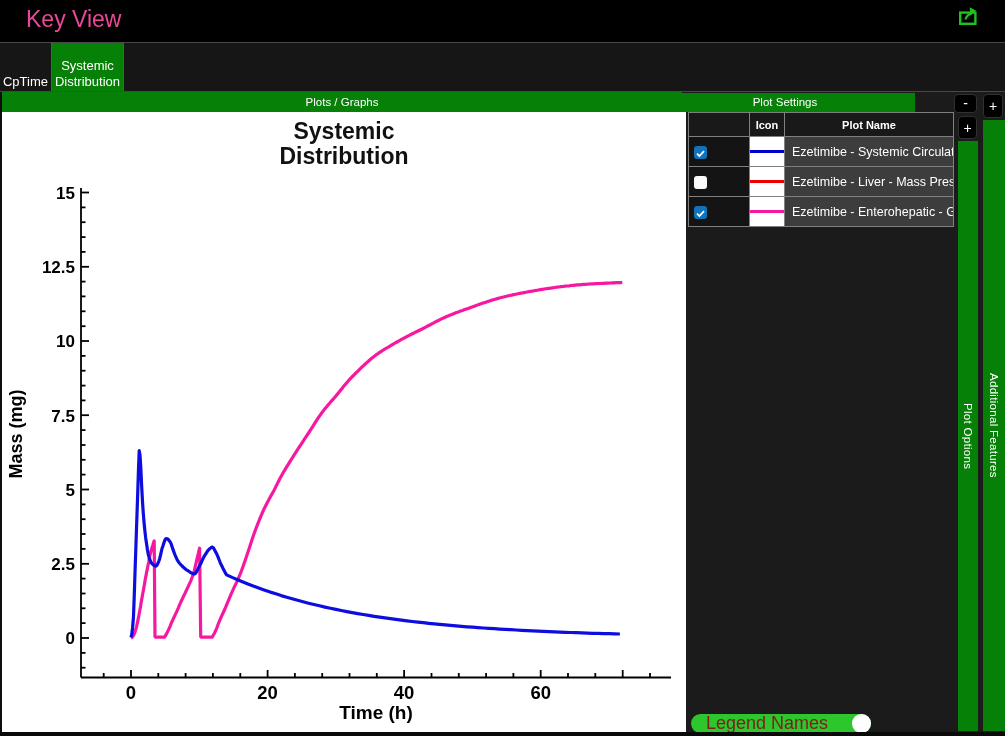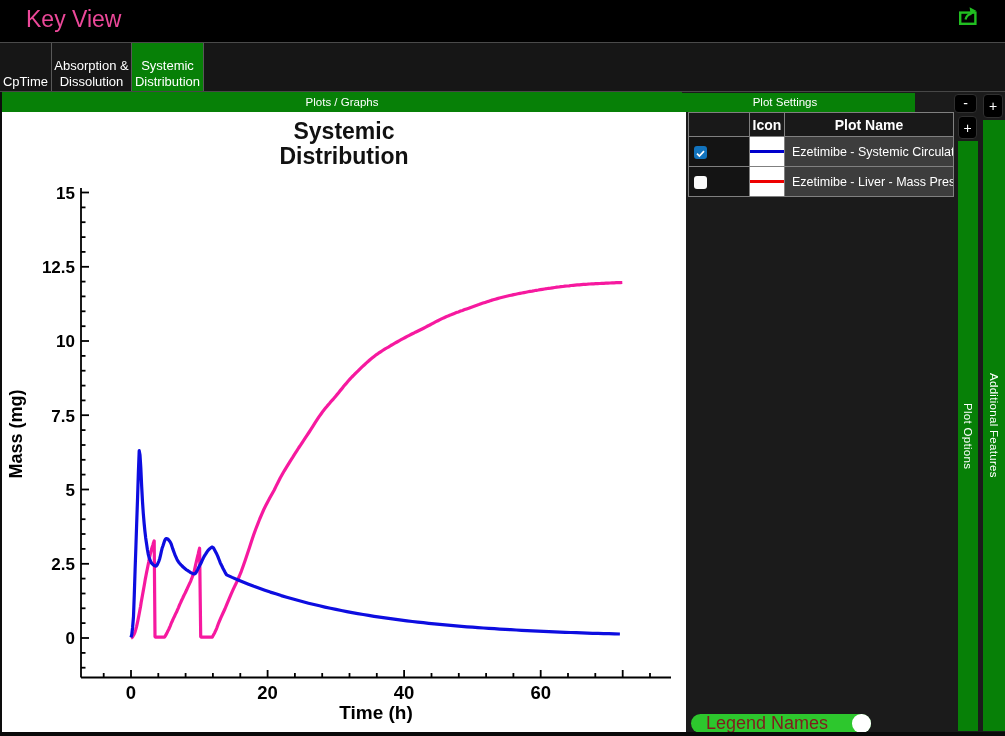--- a/index.html
+++ b/index.html
@@ -4,42 +4,41 @@
 body{width:1005px;height:736px;background:#1b1b1b;font-family:"Liberation Sans",sans-serif;position:relative;overflow:hidden}
 .abs{position:absolute}
 #topbar{left:0;top:0;width:1005px;height:42px;background:#000}
 #title{left:26px;top:6px;color:#ec4899;font-size:23px}
 #tabbar{left:0;top:42px;width:1005px;height:49px;background:#161616;border-top:1px solid #4a4a4a;display:flex}
 .tab{height:100%;display:flex;align-items:flex-end;justify-content:center;text-align:center;color:#fff;font-size:13px;line-height:15.5px;border-right:1px solid #585858;padding-bottom:2px}
 .gbar{background:#078007;color:#fff;font-size:11.5px;display:flex;align-items:center;justify-content:center}
 .btn{background:#000;border:1px solid #303030;border-radius:4px;color:#fff;display:flex;align-items:center;justify-content:center;font-size:14px}
 table{border-collapse:collapse;table-layout:fixed}
 td,th{border:1px solid #808080;padding:0}
-th{background:#191919;color:#fff;font-size:14px;font-weight:bold}
+th{background:#191919;color:#fff;font-size:11px;font-weight:bold}
 .cbcell{background:#141414;text-align:left}
 .iconcell{background:#fff;position:relative}
 .namecell{background:#3d3d3d;color:#fff;font-size:12.5px;padding-left:7px;white-space:nowrap;overflow:hidden}
 .cline{position:absolute;left:0;right:0;top:13.2px;height:2.8px}
 .cb{width:13px;height:13px;border-radius:3px;margin-left:5px;display:inline-block;vertical-align:middle}
 .cbon{background:#1273bd}
 .cboff{background:#fafafa}
 .vtext{writing-mode:vertical-rl;color:#fff;font-size:11.5px;letter-spacing:0.3px}
 </style></head>
 <body>
 <div class="abs" id="topbar"></div>
 <div class="abs" id="title">Key View</div>
 <svg class="abs" style="left:955px;top:5px" width="23" height="22" viewBox="0 0 23 22">
 <rect x="5.2" y="7.6" width="15.2" height="11.2" fill="none" stroke="#21bf21" stroke-width="2.4"></rect>
 <path d="M10.5 14.5 C11.3 11.2 13.2 9.3 16.3 8.8" fill="none" stroke="#21bf21" stroke-width="2.2"></path>
 <path d="M14.6 2.2 L21.2 5.8 L15.7 10.1 Z" fill="#21bf21"></path>
 </svg>
 <div class="abs" style="left:0;top:90.6px;width:1005px;height:1.3px;background:#474747"></div>
 <div class="abs" id="tabbar">
 <div class="tab" style="width:52px">CpTime</div>
-<div class="tab" style="width:80px">Absorption &amp;<br>Dissolution</div>
 <div class="tab" style="width:72px;background:#078007">Systemic<br>Distribution</div>
 </div>
 <div class="abs" style="left:0;top:91.9px;width:2px;height:640px;background:#0d0d0d"></div>
 <div class="abs gbar" style="left:2px;top:92px;width:680px;height:20px">Plots / Graphs</div>
 <div class="abs btn" style="left:659px;top:92.5px;width:25px;height:19.5px;font-size:12px">-</div>
 <div class="abs" style="left:2px;top:112px;width:684px;height:619.5px;background:#fff"></div>
 <svg class="abs" style="left:0;top:112px" width="686" height="620" viewBox="0 0 686 620">
 <g stroke="#000" stroke-width="1.8">
 <line x1="81.0" y1="76" x2="81.0" y2="565.5"></line>
 <line x1="81.0" y1="565.5" x2="671" y2="565.5"></line>
@@ -142,20 +141,29 @@
         </td>
         <td class="namecell">Ezetimibe - Systemic Circulati</td>
       </tr>
 <tr style="height:30px">
         <td class="cbcell"><span class="cb cboff"></span></td>
         <td class="iconcell">
           <div class="cline" style="background:#ee0000"></div>
         </td>
         <td class="namecell">Ezetimibe - Liver - Mass Pres</td>
       </tr>
+<tr style="height:30px">
+        <td class="cbcell"><span class="cb cbon"><svg width="13" height="13" viewBox="0 0 13 13">
+              <path d="M3 6.6 L5.4 9 L10 4.2" stroke="#fff" stroke-width="1.7" fill="none"></path>
+            </svg></span></td>
+        <td class="iconcell">
+          <div class="cline" style="background:#f6199f"></div>
+        </td>
+        <td class="namecell">Ezetimibe - Enterohepatic - G</td>
+      </tr>
 </tbody>
   </table>
 <div class="abs" style="left:957.5px;top:141px;width:20px;height:590px;background:#078007;display:flex;align-items:center;justify-content:center">
     <span class="vtext">Plot Options</span>
   </div>
 <div class="abs" style="left:983px;top:120px;width:22px;height:611px;background:#078007;display:flex;align-items:center;justify-content:center">
     <span class="vtext">Additional Features</span>
   </div>
 <div class="abs" style="left:691px;top:714px;width:180px;height:18.5px;border-radius:9.5px;background:#2dc72d;color:#7f1d1d;font-size:18px;line-height:18.5px;padding-left:15px">Legend Names Filtered<div class="abs" style="right:0.5px;top:0px;width:18.5px;height:18.5px;border-radius:50%;background:#fff"></div></div>
 <div class="abs" style="left:0;top:731.5px;width:1005px;height:4.5px;background:#0a0a0a"></div>

